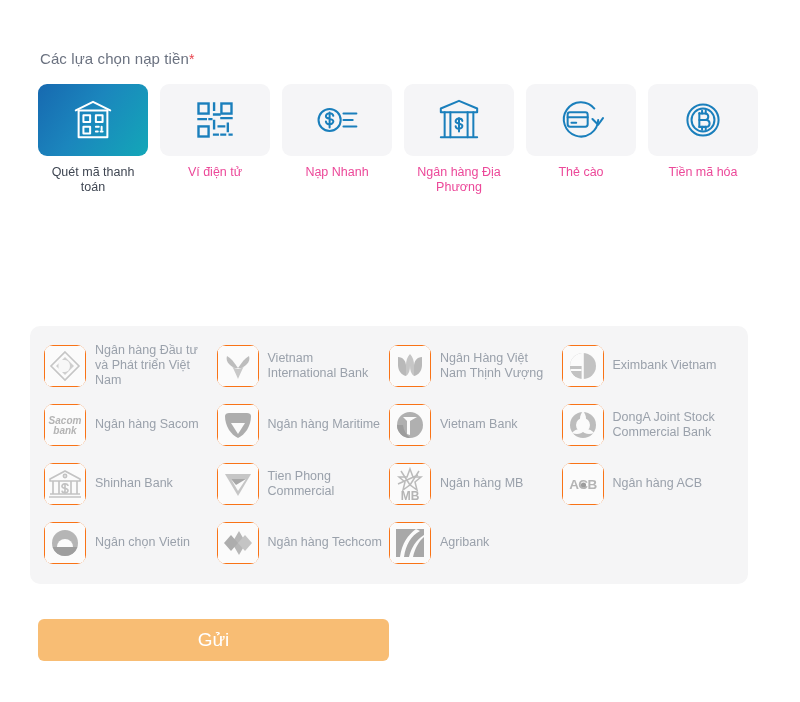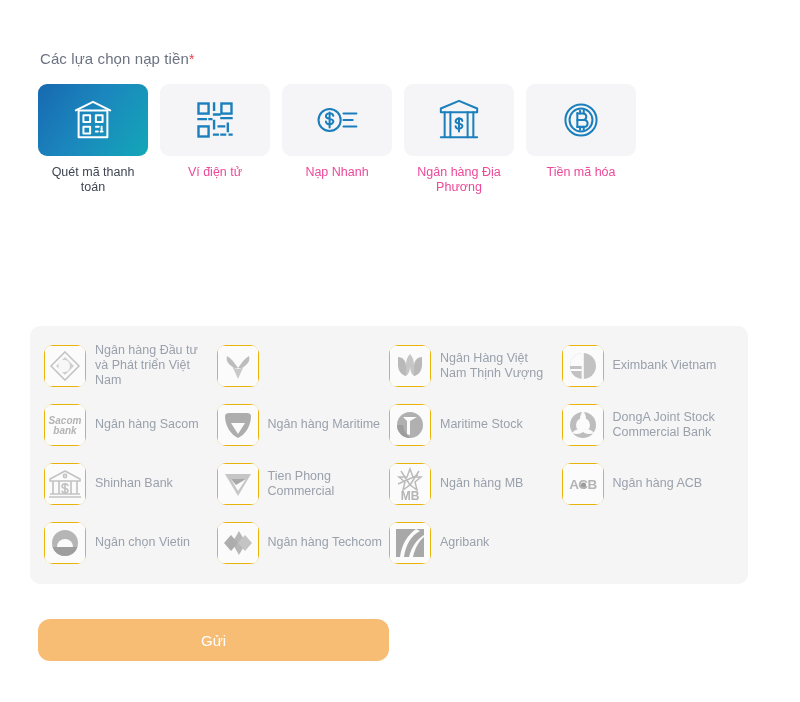--- a/index.html
+++ b/index.html
@@ -59,43 +59,43 @@
     grid-auto-rows: 59px;
     align-items: center;
   }
   .bank-item {
     display: flex; align-items: center; gap: 9px;
     cursor: pointer;
     padding-right: 4px;
   }
   .bank-logo {
     width: 42px; height: 42px; flex: 0 0 42px;
-    background: #eab308;
+    background: #f97316;
     border-radius: 9px;
     display: flex; align-items: center; justify-content: center;
     overflow: hidden;
   }
   .bank-logo svg { display: block; }
   .bank-name {
     font-size: 12.5px; line-height: 15px;
     color: #9aa1ab;
     word-break: break-word;
   }
   .logo-text {
     font-family: "Liberation Sans", sans-serif;
     font-weight: 700; fill: #b4b4b4;
   }
 
   
   .submit-btn {
     position: absolute; left: 38px; top: 619px;
     width: 351px; height: 42px;
     background: #f8bd74;
-    border: none; border-radius: 12px;
-    color: #ffffff; font-size: 15px;
+    border: none; border-radius: 6px;
+    color: #ffffff; font-size: 19px;
     font-family: "Liberation Sans", sans-serif;
     cursor: pointer;
   }
 </style>
 </head>
 <body>
 
 <div class="page">
 
   <div class="section-title">
@@ -153,20 +153,33 @@
               <path d="M14 16 v26 M32 16 v26"></path>
               <path d="M23 22 v14 M26.5 25 a3.5 2.8 0 0 0 -7 .5 c0 2.6 7 1.8 7 4.6 a3.5 2.8 0 0 1 -7 .4"></path>
             </svg>
           </span>
         </div>
         <div class="method-label">Ngân hàng Địa Phương</div>
       </div>
       <div class="method">
         <div class="method-tile">
           <span>
+            <svg width="46" height="42" viewBox="0 0 48 44" fill="none" stroke="#1a7fbc" stroke-width="2.1" stroke-linecap="round" stroke-linejoin="round">
+              <path d="M38 10 A18 18 0 1 0 42 22"></path>
+              <path d="M36 21 l6 6 l5 -7"></path>
+              <rect x="10" y="14" width="21" height="15" rx="2.5"></rect>
+              <path d="M10 19 h21 M14 25 h5"></path>
+            </svg>
+          </span>
+        </div>
+        <div class="method-label">Thẻ cào</div>
+      </div>
+      <div class="method">
+        <div class="method-tile">
+          <span>
             <svg width="44" height="44" viewBox="0 0 48 48" fill="none" stroke="#1a7fbc" stroke-width="2.2" stroke-linecap="round" stroke-linejoin="round">
               <circle cx="24" cy="24" r="17"></circle>
               <circle cx="24" cy="24" r="12.5"></circle>
               <path d="M20 16.5 v15 M23 14 v3 M27 14 v3 M23 31.5 v3 M27 31.5 v3"></path>
               <path d="M20 17 h7 a3.6 3.6 0 0 1 0 7 h-7 M20 24 h8 a3.8 3.8 0 0 1 0 7.5 h-8"></path>
             </svg>
           </span>
         </div>
         <div class="method-label">Tiền mã hóa</div>
       </div>
@@ -188,20 +201,21 @@
         </div>
         <div class="bank-item">
           <div class="bank-logo">
             <svg width="40" height="40" viewBox="0 0 40 40">
               <rect width="40" height="40" fill="#fbfbfb"></rect>
               <path d="M9 10 c4 2 7 6 11 12 c-3 1 -6 -1 -9 -4 c-2 -2 -3 -5 -2 -8 Z" fill="#bdbdbd"></path>
               <path d="M31 10 c-4 2 -7 6 -11 12 c3 1 6 -1 9 -4 c2 -2 3 -5 2 -8 Z" fill="#bdbdbd"></path>
               <path d="M14 20 c2 4 4 8 6 13 c2 -5 4 -9 6 -13 c-2 2 -4 3 -6 3 c-2 0 -4 -1 -6 -3 Z" fill="#c8c8c8"></path>
             </svg>
           </div>
+          <div class="bank-name">Vietnam International Bank</div>
         </div>
         <div class="bank-item">
           <div class="bank-logo">
             <svg width="40" height="40" viewBox="0 0 40 40">
               <rect width="40" height="40" fill="#fbfbfb"></rect>
               <path d="M8 11 c5 0 8 4 8 9 v10 c-5 -1 -8 -6 -8 -11 Z" fill="#b9b9b9"></path>
               <path d="M32 11 c-5 0 -8 4 -8 9 v10 c5 -1 8 -6 8 -11 Z" fill="#b9b9b9"></path>
               <path d="M20 8 c3 3 4 7 4 11 v11 c-3 -2 -4 -6 -4 -10 c0 4 -1 8 -4 10 v-11 c0 -4 1 -8 4 -11 Z" fill="#c6c6c6"></path>
             </svg>
           </div>
@@ -242,21 +256,21 @@
         </div>
         <div class="bank-item">
           <div class="bank-logo">
             <svg width="40" height="40" viewBox="0 0 40 40">
               <rect width="40" height="40" fill="#fbfbfb"></rect>
               <circle cx="20" cy="20" r="13" fill="#b0b0b0"></circle>
               <path d="M13 12 h14 l-7 4 v14 l-3 -1 V16 Z" fill="#fbfbfb"></path>
               <path d="M7 20 a13 13 0 0 0 13 13 a20 20 0 0 1 -7 -13 Z" fill="#9d9d9d"></path>
             </svg>
           </div>
-          <div class="bank-name">Maritime Stock</div>
+          <div class="bank-name">Vietnam Bank</div>
         </div>
         <div class="bank-item">
           <div class="bank-logo">
             <svg width="40" height="40" viewBox="0 0 40 40">
               <rect width="40" height="40" fill="#fbfbfb"></rect>
               <circle cx="20" cy="20" r="13" fill="#bdbdbd"></circle>
               <circle cx="20" cy="20" r="7" fill="#fbfbfb"></circle>
               <path d="M20 6 c-4 5 -4 10 0 14 c4 -4 4 -9 0 -14 Z" fill="#fbfbfb"></path>
               <path d="M9 28 c5 2 10 1 13 -3 c-5 -2 -10 -1 -13 3 Z" fill="#fbfbfb"></path>
               <path d="M31 28 c-5 2 -10 1 -13 -3 c5 -2 10 -1 13 3 Z" fill="#fbfbfb"></path>

